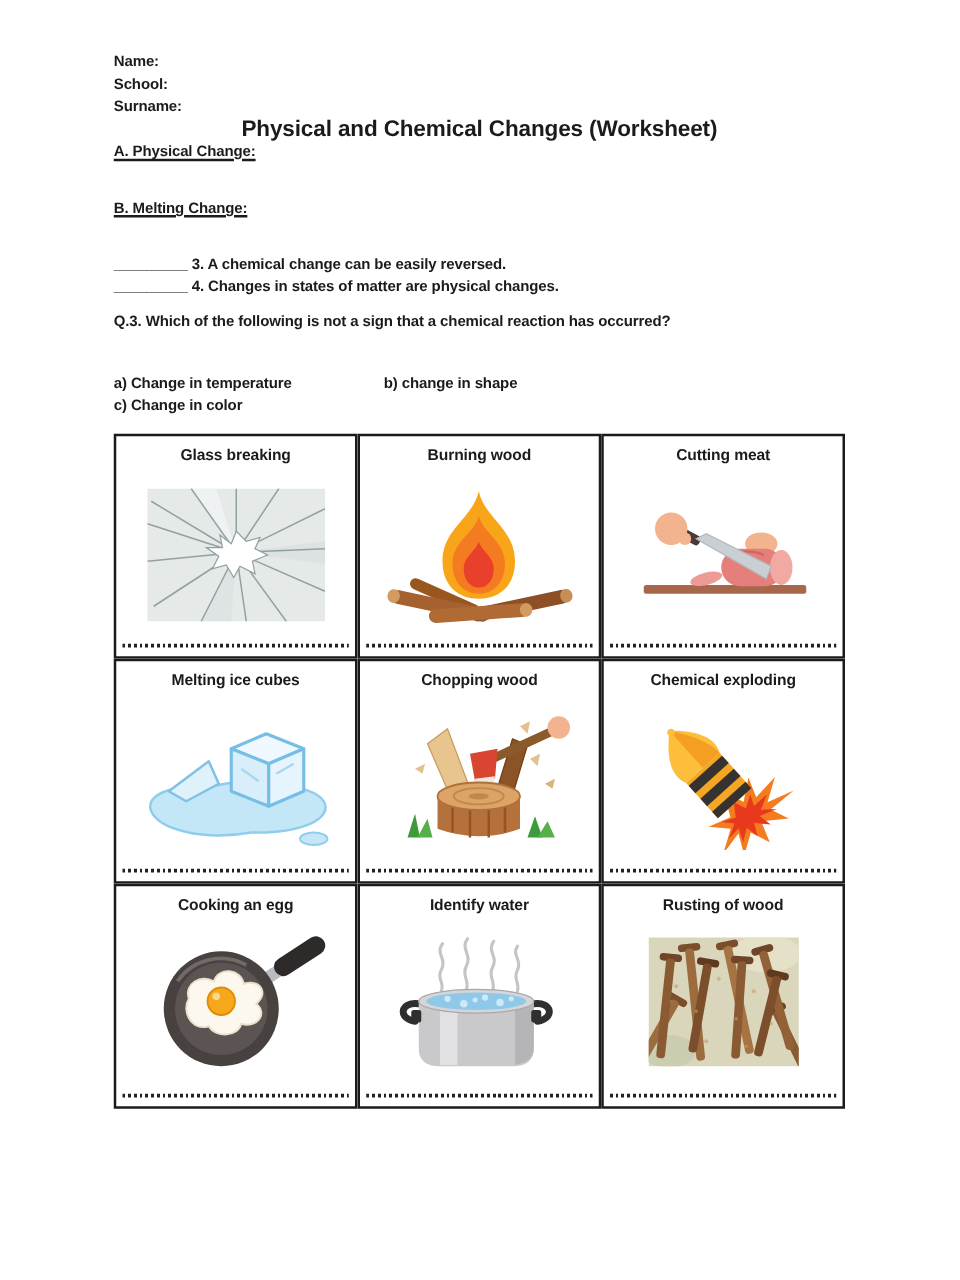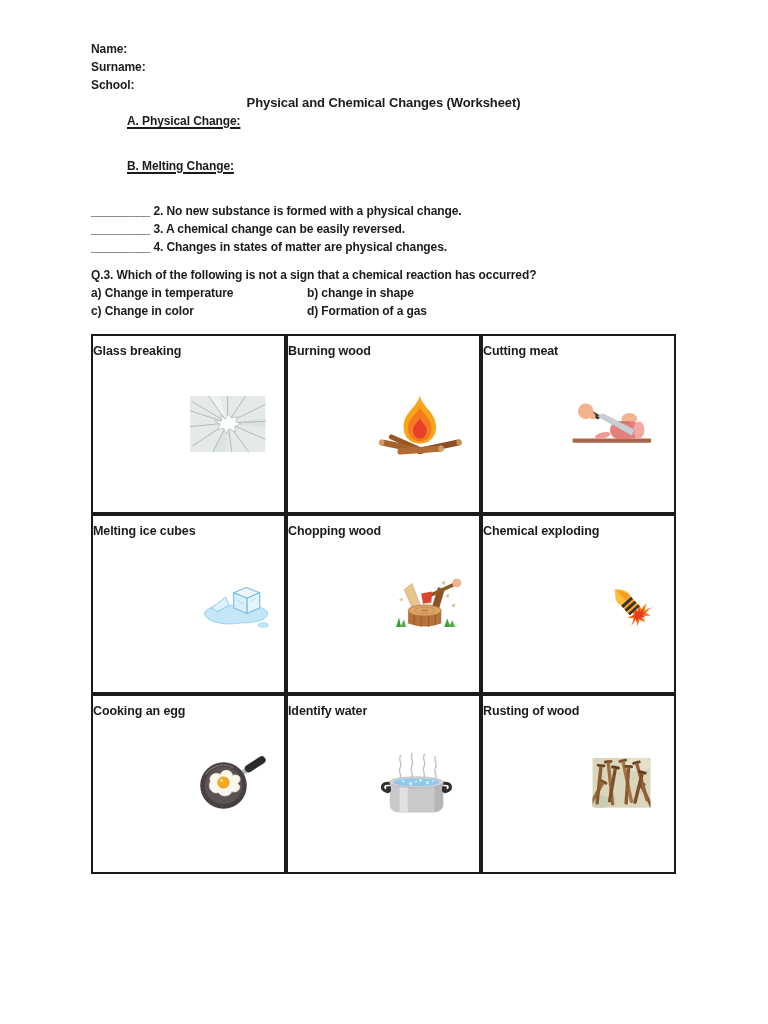--- a/index.html
+++ b/index.html
@@ -5,62 +5,60 @@
   html,body{margin:0;padding:0;}
   body{
     width:768px;height:1024px;background:#ffffff;
     font-family:"Liberation Sans",sans-serif;
     font-weight:bold;color:#1b1b1b;
     -webkit-font-smoothing:antialiased;
   }
   .page{position:relative;width:768px;height:1024px;overflow:hidden;background:#fff;}
   .content{padding:40px 92px 16px 91px;}
   .line{font-size:12px;line-height:18px;letter-spacing:-0.1px;white-space:nowrap;}
-  .title{text-align:center;font-size:13px;line-height:18px;}
-  .ul{text-decoration:underline;text-decoration-thickness:1.5px;text-underline-offset:2px;margin-left:36px;}
+  .title{text-align:center;font-size:18px;line-height:18px;}
+  .ul{text-decoration:underline;text-decoration-thickness:1.5px;text-underline-offset:2px;}
   .answer-space{height:27px;}
   .gap-s{height:10px;}
   .gap-m{height:14px;}
-  .opts{display:grid;grid-template-columns:216px auto;}
+  .opts{display:grid;grid-template-columns:216px auto;margin-top:31px;}
   table.q4-grid{border-collapse:separate;border-spacing:0;width:585px;table-layout:fixed;}
   table.q4-grid td{border:2px solid #1b1b1b;padding:0;height:160px;vertical-align:top;background:#fff;}
-  .cell{display:flex;flex-direction:row;height:176px;}
+  .cell{display:flex;flex-direction:column;height:176px;}
   .caption{text-align:center;padding-top:7px;font-size:12.5px;line-height:16px;letter-spacing:-0.1px;}
   .art{flex:1;display:flex;align-items:center;justify-content:center;overflow:hidden;}
   .dotline{height:3px;margin:0 5px 7px 5px;
     background-image:repeating-linear-gradient(90deg,#222 0,#222 2.2px,transparent 2.2px,transparent 4.6px);}
 </style>
 </head>
 <body>
 
 <div class="page">
   <div class="content">
 
     <div class="line">Name:</div>
+    <div class="line">School:</div>
     <div class="line">Surname:</div>
-    <div class="line">School:</div>
 
     <div class="line title">Physical and Chemical Changes (Worksheet)</div>
 
     <div class="line"><span class="ul">A. Physical Change:</span></div>
     <div class="answer-space"></div>
     <div class="line"><span class="ul">B. Melting Change:</span></div>
     <div class="answer-space"></div>
 
-    <div class="line">_________ 2. No new substance is formed with a physical change.</div>
     <div class="line">_________ 3. A chemical change can be easily reversed.</div>
     <div class="line">_________ 4. Changes in states of matter are physical changes.</div>
 
     <div class="gap-s"></div>
     <div class="line">Q.3. Which of the following is not a sign that a chemical reaction has occurred?</div>
     <div class="opts">
       <div class="line">a) Change in temperature</div>
       <div class="line">b) change in shape</div>
       <div class="line">c) Change in color</div>
-      <div class="line">d) Formation of a gas</div>
     </div>
 
     <div class="gap-m"></div>
 
     <table class="q4-grid">
       <tbody>
           <tr>
 
         <td>
               <div class="cell">

